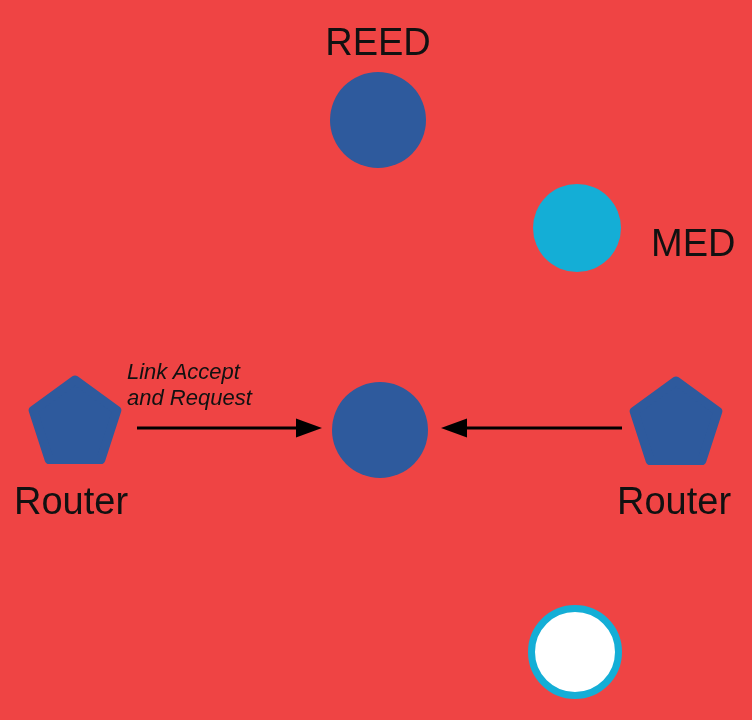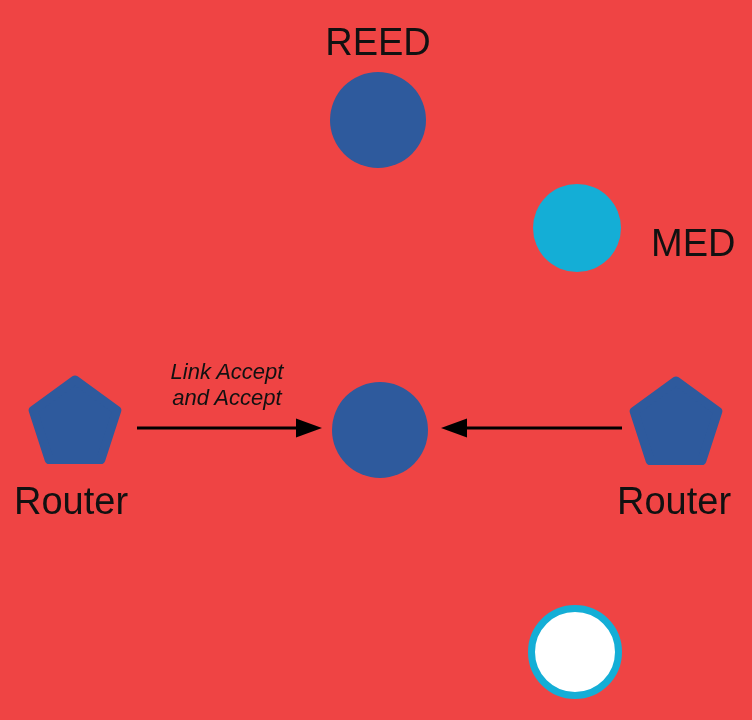--- a/index.html
+++ b/index.html
@@ -41,21 +41,20 @@
     font-size: 38px;
     line-height: 44px;
     white-space: nowrap;
   }
   .label-center { text-align: center; }
   .edge-label {
     position: absolute;
     left: 127px;
     top: 359px;
     width: 200px;
-    text-align: center;
     font-style: italic;
     font-size: 22px;
     line-height: 26px;
     color: #111111;
   }
   .reed-label   { left: 278px; top: 20px;  width: 200px; }
   .med-label    { left: 631px; top: 221px; margin-left: 20px; }
   .router-left-label  { left: 14px;  top: 479px; }
   .router-right-label { left: 617px; top: 479px; }
   .sed-label    { left: 641px; top: 631px; }
@@ -94,16 +93,16 @@
 
   <div class="label med-label">MED</div>
 
   <div class="label router-left-label">Router</div>
 
   <div class="label router-right-label">Router</div>
 
 
   <div class="edge-label">
     <div>Link Accept</div>
-    <div>and Accept</div>
+    <div>and Request</div>
   </div>
 
 </div>
 
 </body></html>

